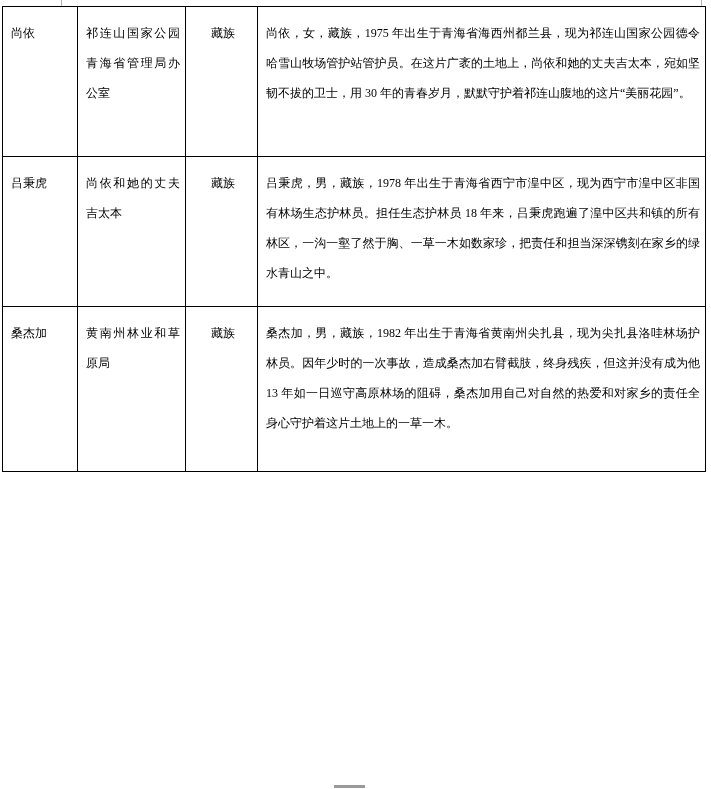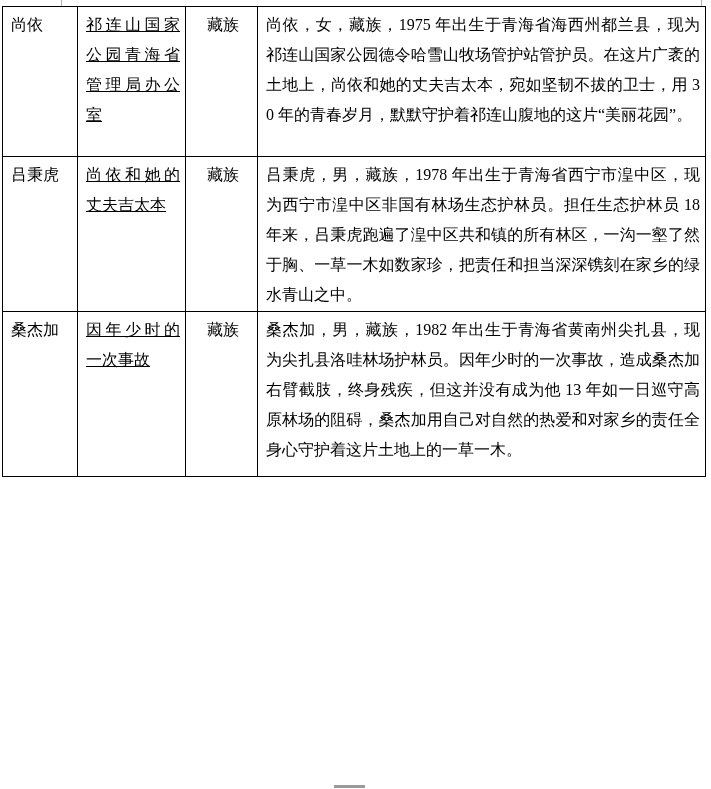--- a/index.html
+++ b/index.html
@@ -36,34 +36,33 @@
     position: absolute;
     left: 2px;
     top: 6px;
     border-collapse: collapse;
     table-layout: fixed;
     width: 703px;
   }
   table.ranger-table td {
     border: 1px solid #000000;
     vertical-align: top;
-    padding: 3px 5px 1px 8px;
-    font-size: 16px;
+    padding: 11px 5px 1px 8px;
+    font-size: 12px;
     line-height: 30px;
     word-break: break-all;
     overflow: hidden;
   }
   .cell-name {
     text-align: justify;
     text-justify: inter-ideograph;
   }
   .cell-org {
     text-align: justify;
     text-justify: inter-ideograph;
-    text-decoration: underline;
   }
   .cell-ethnicity {
     text-align: center;
   }
   .cell-desc {
     text-align: justify;
     text-justify: inter-ideograph;
   }
   col.c-name { width: 75px; }
   col.c-org { width: 108px; }
@@ -99,20 +98,20 @@
           <td class="cell-desc">尚依，女，藏族，1975 年出生于青海省海西州都兰县，现为祁连山国家公园德令哈雪山牧场管护站管护员。在这片广袤的土地上，尚依和她的丈夫吉太本，宛如坚韧不拔的卫士，用 30 年的青春岁月，默默守护着祁连山腹地的这片“美丽花园”。</td>
         </tr>
         <tr class="row-1">
           <td class="cell-name">吕秉虎</td>
           <td class="cell-org">尚依和她的丈夫吉太本</td>
           <td class="cell-ethnicity">藏族</td>
           <td class="cell-desc">吕秉虎，男，藏族，1978 年出生于青海省西宁市湟中区，现为西宁市湟中区非国有林场生态护林员。担任生态护林员 18 年来，吕秉虎跑遍了湟中区共和镇的所有林区，一沟一壑了然于胸、一草一木如数家珍，把责任和担当深深镌刻在家乡的绿水青山之中。</td>
         </tr>
         <tr class="row-4">
           <td class="cell-name">桑杰加</td>
-          <td class="cell-org">因年少时的一次事故</td>
+          <td class="cell-org">黄南州林业和草原局</td>
           <td class="cell-ethnicity">藏族</td>
           <td class="cell-desc">桑杰加，男，藏族，1982 年出生于青海省黄南州尖扎县，现为尖扎县洛哇林场护林员。因年少时的一次事故，造成桑杰加右臂截肢，终身残疾，但这并没有成为他 13 年如一日巡守高原林场的阻碍，桑杰加用自己对自然的热爱和对家乡的责任全身心守护着这片土地上的一草一木。</td>
         </tr>
       </tbody>
   </table>
 
 </div>
 
 </body></html>

